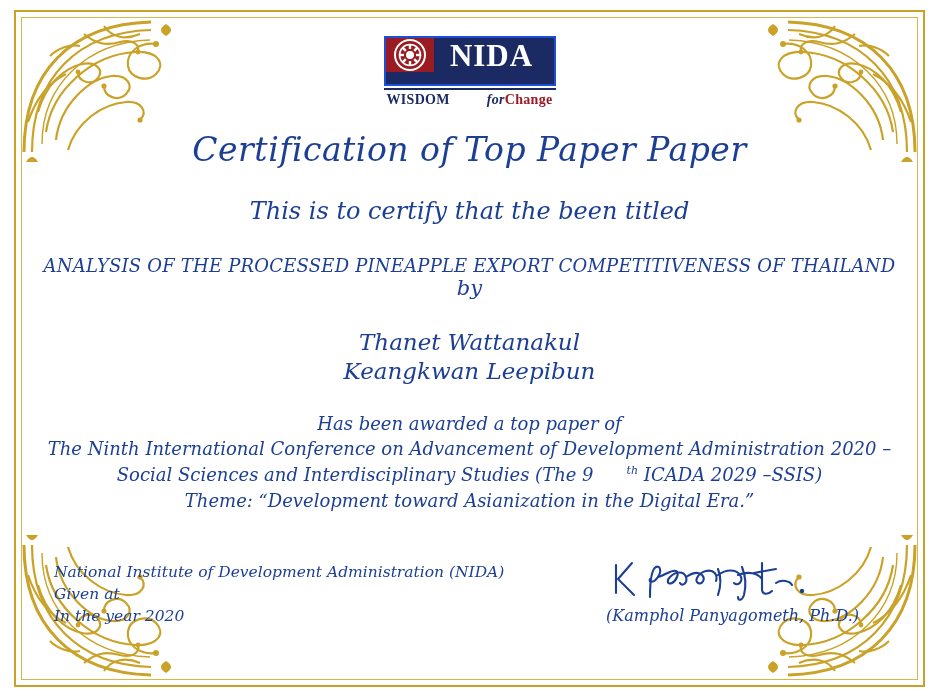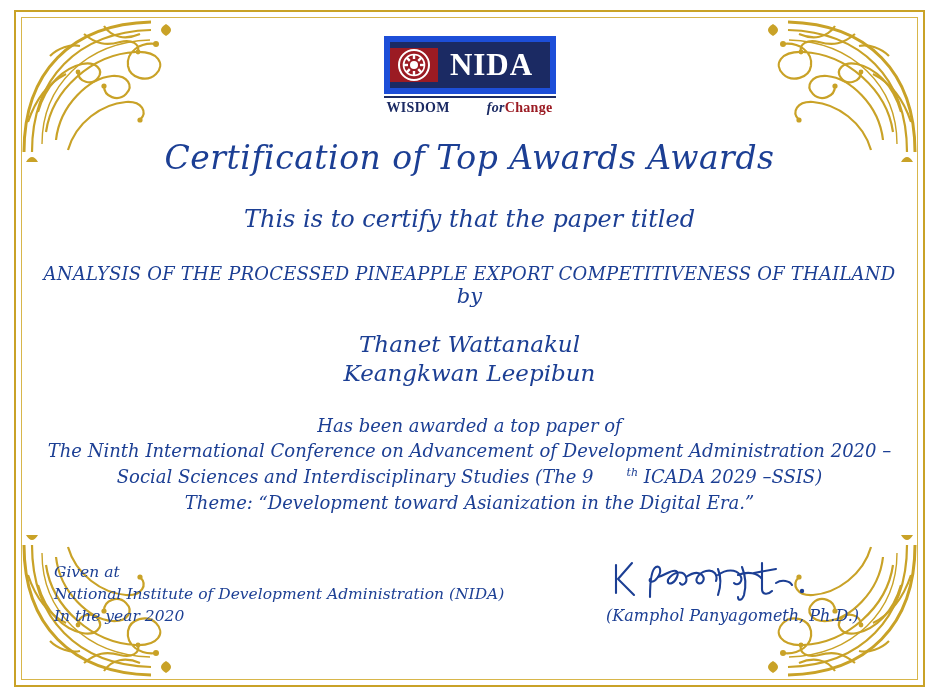--- a/index.html
+++ b/index.html
@@ -66,23 +66,23 @@
     color: #1c3f94;
   }
 
   
   .logo-wrap {
     margin: 10px auto 0;
     width: 172px;
   }
   .logo-top {
     display: flex;
-    align-items: center;
+    align-items: flex-start;
     background: #1b2a63;
-    border: 6px solid #1d4ed8;
+    border: 2px solid #1d4ed8;
     height: 46px;
   }
   .logo-mark {
     width: 48px;
     background: #9b1b23;
     display: flex;
     align-items: center;
     justify-content: center;
   }
   .logo-mark svg { display:block; }
@@ -137,21 +137,21 @@
     color: #1c3f94;
     margin-top: 30px;
     letter-spacing: 0.2px;
   }
   .by {
     font-family: "DejaVu Serif", serif;
     font-style: italic;
     font-size: 21px;
   }
   .authors {
-    margin-top: 22px;
+    margin-top: 28px;
   }
   .author {
     font-family: "DejaVu Serif", serif;
     font-style: italic;
     font-size: 23px;
     line-height: 1.28;
   }
   .award-block {
     margin-top: 24px;
     font-family: "DejaVu Serif", serif;
@@ -323,23 +323,23 @@
           </svg>
         </div>
         <div class="logo-word">NIDA</div>
       </div>
       <div class="logo-rule"></div>
       <div class="logo-tag">
         <span class="wisdom">WISDOM</span><span class="for">for</span><span class="change">Change</span>
       </div>
     </div>
 
-    <div class="title">Certification of Top Awards Awards</div>
-
-    <div class="subtitle">This is to certify that the paper titled</div>
+    <div class="title">Certification of Top Paper Paper</div>
+
+    <div class="subtitle">This is to certify that the been titled</div>
 
     <div class="paper-title">ANALYSIS OF THE PROCESSED PINEAPPLE EXPORT COMPETITIVENESS OF THAILAND</div>
 
     <div class="by">by</div>
 
     <div class="authors">
       <div class="author">Thanet Wattanakul</div>
       <div class="author">Keangkwan Leepibun</div>
     </div>
 
@@ -347,22 +347,22 @@
       <div>Has been awarded a top paper of</div>
       <div>The Ninth International Conference on Advancement of Development Administration 2020 –</div>
       <div>
         <span>Social Sciences and Interdisciplinary Studies (The 9</span><sup>th</sup><span> ICADA 2029 –SSIS)</span>
       </div>
       <div>Theme: “Development toward Asianization in the Digital Era.”</div>
     </div>
 
     <div class="footer">
       <div class="given">
+        <div>National Institute of Development Administration (NIDA)</div>
         <div>Given at</div>
-        <div>National Institute of Development Administration (NIDA)</div>
         <div>In the year 2020</div>
       </div>
 
       <div class="signature-block">
         <div class="sig-img">
           <svg width="210" height="46" viewBox="0 0 210 46" xmlns="http://www.w3.org/2000/svg">
             <g fill="none" stroke="#1c3f94" stroke-width="2.1" stroke-linecap="round">
               <path d="M10 8 L10 36"></path>
               <path d="M26 6 L12 22 L28 38"></path>
               <path d="M44 40 C44 24 46 12 50 10 C54 8 56 14 52 20 C48 26 42 26 44 22"></path>

